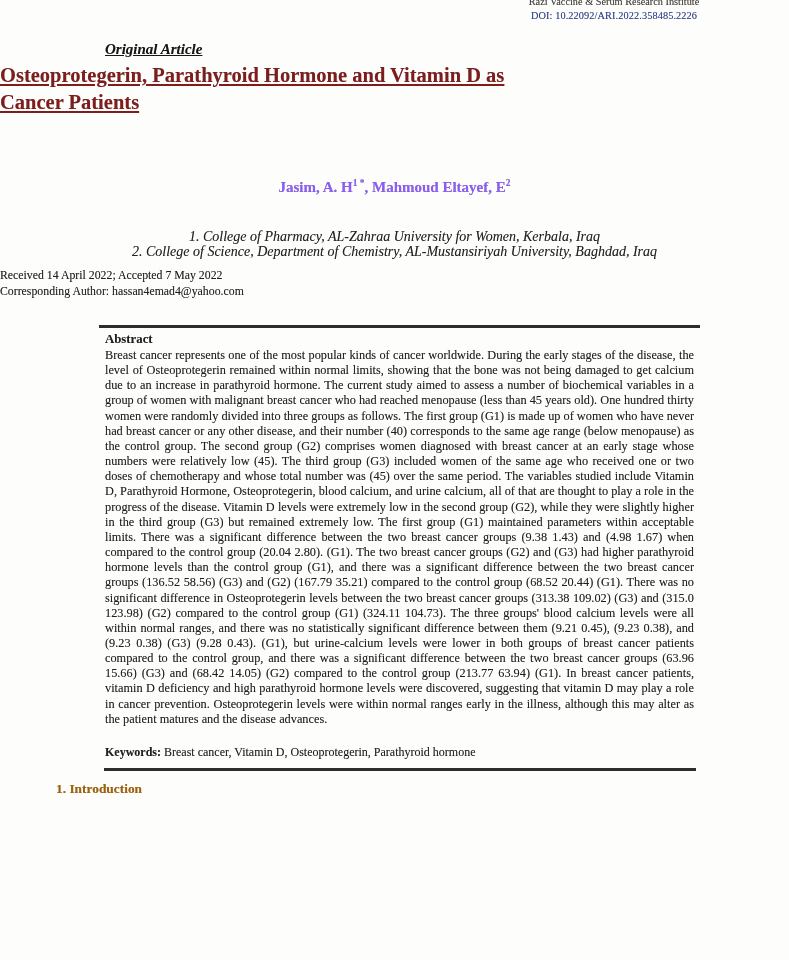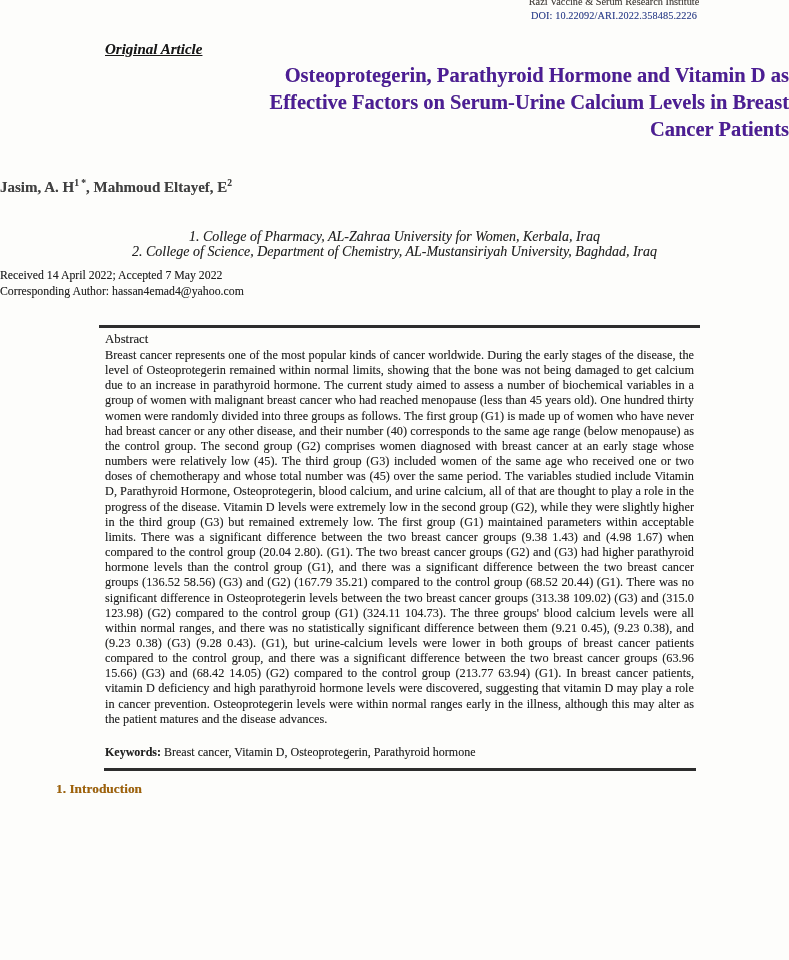--- a/index.html
+++ b/index.html
@@ -23,46 +23,46 @@
   .doi { letter-spacing:0.1px; }
 
   .orig-article {
     position:absolute; top:41px; left:105px;
     font-size:15px; font-weight:bold; font-style:italic;
     text-decoration:underline; color:#161616;
   }
 
   .title {
     position:absolute; top:62px; left:0; width:100%;
-    text-align:right; font-size:20.5px; font-weight:bold;
-    line-height:27px; color:#4c1d95;
+    text-align:left; font-size:20.5px; font-weight:bold;
+    line-height:27px; color:#7f1d1d;text-decoration:underline;
   }
   .tline { display:block; }
 
   .authors {
     position:absolute; top:178px; left:0; width:100%;
-    text-align:left; font-size:15px; font-weight:bold; color:#404040;
+    text-align:center; font-size:15px; font-weight:bold; color:#8b5cf6;
   }
   .authors sup { font-size:9.5px; }
 
   .affiliations {
     position:absolute; top:230px; left:0; width:100%;
     text-align:center; font-style:italic; font-size:14px;
     line-height:14.5px; color:#232323;
   }
 
   .dates {
     position:absolute; top:268px; left:0; width:100%;
     text-align:left; font-size:11.8px; line-height:15.5px;
   }
 
   .abstract { position:absolute; top:325px; left:99px; width:601px; height:447px; }
   .rule { background:#2d2d2d; height:2.5px; }
   .rule-top { position:absolute; top:0; left:0; width:601px; }
-  .abs-heading { position:absolute; top:7px; left:6px; font-weight:normal; font-size:12.8px; }
+  .abs-heading { position:absolute; top:7px; left:6px; font-weight:bold; font-size:12.8px; }
   .abs-body {
     position:absolute; top:23px; left:6px; width:589px;
     font-size:12.3px; line-height:15.15px; text-align:justify;
     max-height:396px; overflow:hidden;
   }
   .keywords { position:absolute; top:420px; left:6px; width:592px; font-size:12px; }
   .rule-bottom { position:absolute; top:443px; left:5px; width:592px; }
 
   .intro {
     position:absolute; top:778px; left:56px; width:680px;
@@ -82,21 +82,20 @@
 
   <div class="journal-header">
     <div class="institute">Razi Vaccine &amp; Serum Research Institute</div>
     <div class="doi" style="color: rgb(46, 67, 150);">DOI: 10.22092/ARI.2022.358485.2226</div>
   </div>
 
   <div class="orig-article">Original Article</div>
 
   <h1 class="title">
     <span class="tline">Osteoprotegerin, Parathyroid Hormone and Vitamin D as</span>
-    <span class="tline">Effective Factors on Serum-Urine Calcium Levels in Breast</span>
     <span class="tline">Cancer Patients</span>
   </h1>
 
   <div class="authors"><span>Jasim, A. H</span><sup>1 *</sup><span>, </span><span>Mahmoud Eltayef, E</span><sup>2</sup></div>
 
   <div class="affiliations">
     <div>1. College of Pharmacy, AL-Zahraa University for Women, Kerbala, Iraq</div>
     <div>2. College of Science, Department of Chemistry, AL-Mustansiriyah University, Baghdad, Iraq</div>
   </div>
 

